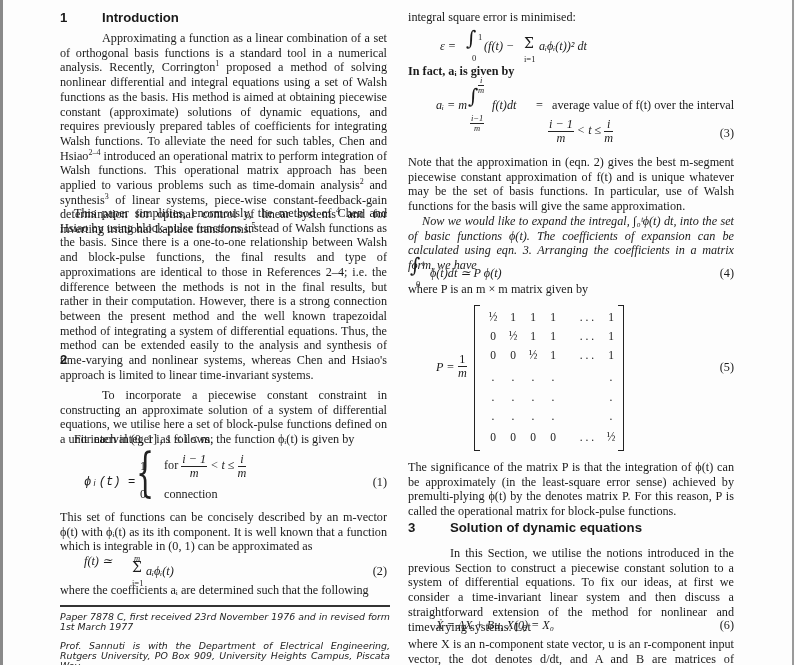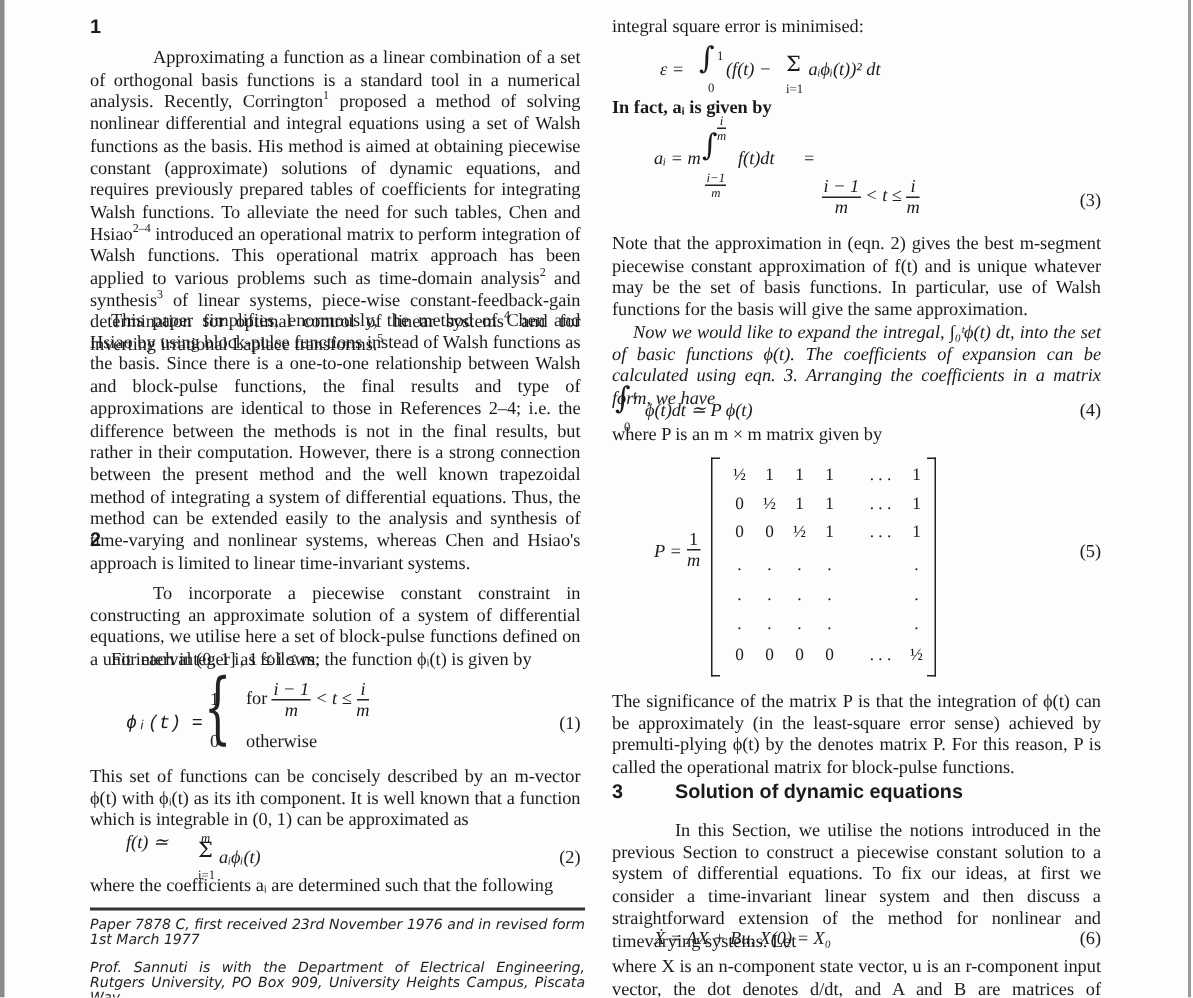--- a/index.html
+++ b/index.html
@@ -39,20 +39,21 @@
 </head>
 <body>
 
 <div class="border-left"></div>
 <div class="border-right"></div>
 
 <div class="col colL">
 
   <div class="abs heading" style="top:10px;left:0;width:327px;height:16px;">
     <span class="hnum">1</span>
+    <span class="htext">Introduction</span>
   </div>
 
   <p class="j indent1 abs" style="top:31px;width:327px;">
     <span>Approximating a function as a linear combination of a set of orthogonal basis functions is a standard tool in a numerical analysis. Recently, Corrington</span><sup>1</sup><span> proposed a method of solving nonlinear differential and integral equations using a set of Walsh functions as the basis. His method is aimed at obtaining piecewise constant (approximate) solutions of dynamic equations, and requires previously prepared tables of coefficients for integrating Walsh functions. To alleviate the need for such tables, Chen and Hsiao</span><sup>2–4</sup><span> introduced an operational matrix to perform integration of Walsh functions. This operational matrix approach has been applied to various problems such as time-domain analysis</span><sup>2</sup><span> and synthesis</span><sup>3</sup><span> of linear systems, piece-wise constant-feedback-gain determination for optimal control of linear systems</span><sup>4</sup><span> and for inverting irrational Laplace transforms.</span><sup>5</sup>
   </p>
 
   <p class="j indent2 abs" style="top:206px;width:327px;">This paper simplifies, enormously, the method of Chen and Hsiao by using block-pulse functions instead of Walsh functions as the basis. Since there is a one-to-one relationship between Walsh and block-pulse functions, the final results and type of approximations are identical to those in References 2–4; i.e. the difference between the methods is not in the final results, but rather in their computation. However, there is a strong connection between the present method and the well known trapezoidal method of integrating a system of differential equations. Thus, the method can be extended easily to the analysis and synthesis of time-varying and nonlinear systems, whereas Chen and Hsiao's approach is limited to linear time-invariant systems.</p>
 
   <div class="abs heading" style="top:352px;left:0;width:327px;height:34px;">
     <span class="hnum">2</span>
@@ -65,21 +66,21 @@
     <span class="abs it" style="left:24px;top:27px;font-family:Liberation Mono, monospace;">ϕᵢ(t) =</span>
     <span class="brace" style="left:76px;top:-2px;">{</span>
     <span class="abs" style="left:80px;top:11px;">1</span>
     <span class="abs" style="left:104px;top:5px;white-space:nowrap;">
       <span>for</span>
       <span class="frac"><span class="n">i − 1</span><span class="d">m</span></span>
       <span class="it">&lt; t ≤</span>
       <span class="frac"><span class="n">i</span><span class="d">m</span></span>
     </span>
     <span class="abs" style="left:80px;top:39px;">0</span>
-    <span class="abs" style="left:104px;top:39px;">otherwise</span>
+    <span class="abs" style="left:104px;top:39px;">connection</span>
     <span class="eqnum" style="top:27px;">(1)</span>
   </div>
 
   <p class="j abs" style="top:510px;width:327px;">This set of functions can be concisely described by an m-vector ϕ(t) with ϕᵢ(t) as its ith component. It is well known that a function which is integrable in (0, 1) can be approximated as</p>
 
   <div class="abs" style="top:554px;left:0;width:327px;height:28px;">
     <span class="abs it" style="left:24px;top:0;">f(t) ≃</span>
     <span class="abs sm it" style="left:74px;top:-3px;">m</span>
     <span class="abs bigsum" style="left:72px;top:6px;">Σ</span>
     <span class="abs sm" style="left:72px;top:22px;">i=1</span>
@@ -118,20 +119,21 @@
         <span class="n">i</span>
         <span class="d">m</span>
       </span>
     <span class="abs integral" style="left:60px;top:9px;">∫</span>
     <span class="abs frac sm" style="left:62px;top:34px;line-height:9px;">
         <span class="n">i−1</span>
         <span class="d">m</span>
       </span>
     <span class="abs it" style="left:84px;top:18px;">f(t)dt</span>
     <span class="abs" style="left:128px;top:18px;">=</span>
+    <span class="abs" style="left:144px;top:18px;white-space:nowrap;">average value of f(t) over the interval</span>
     <span class="abs" style="left:140px;top:38px;white-space:nowrap;">
       <span class="frac"><span class="n">i − 1</span><span class="d">m</span></span>
       <span class="it">&lt; t ≤</span>
       <span class="frac"><span class="n">i</span><span class="d">m</span></span>
     </span>
     <span class="eqnum" style="top:46px;">(3)</span>
   </div>
 
   <p class="j abs" style="top:155px;width:326px;">Note that the approximation in (eqn. 2) gives the best m-segment piecewise constant approximation of f(t) and is unique whatever may be the set of basis functions. In particular, use of Walsh functions for the basis will give the same approximation.</p>
   <p class="j indent2 abs" style="top:214px;width:326px;font-style:italic;">Now we would like to expand the intregal, ∫₀ᵗϕ(t) dt, into the set of basic functions ϕ(t). The coefficients of expansion can be calculated using eqn. 3. Arranging the coefficients in a matrix form, we have</p>

